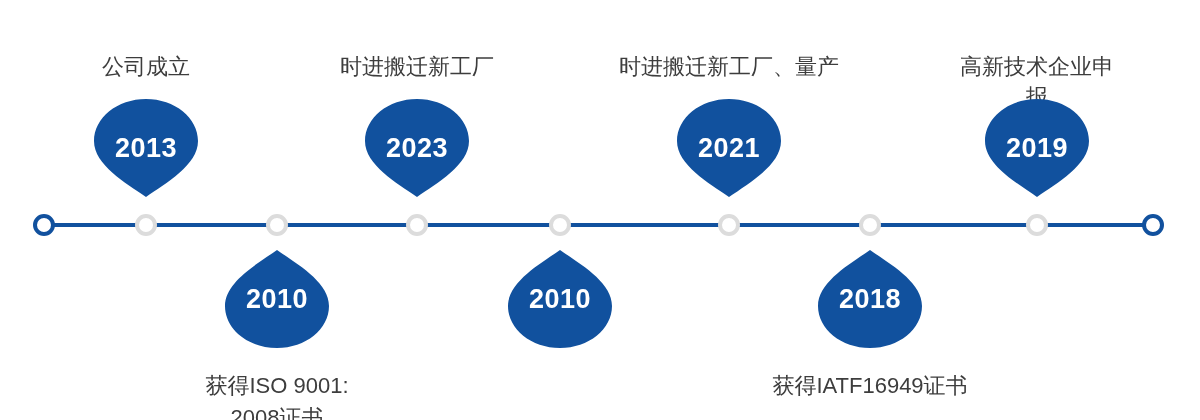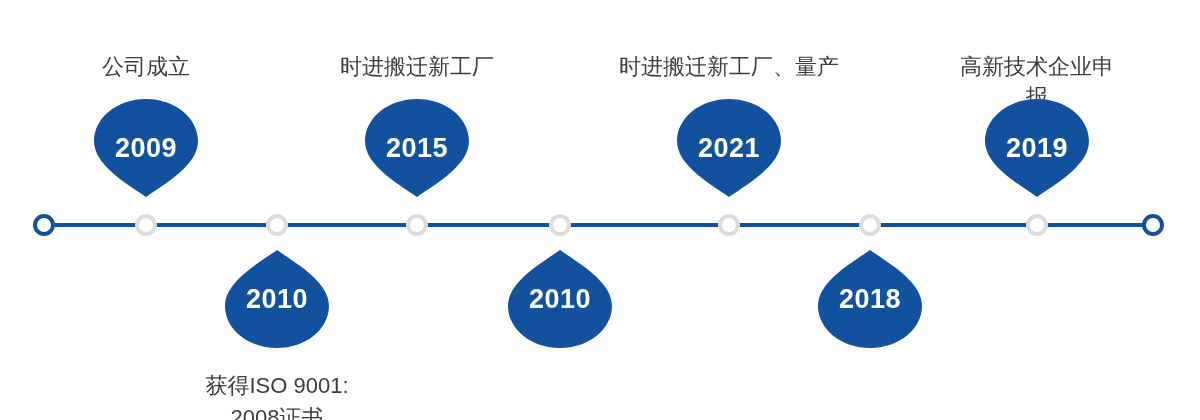--- a/index.html
+++ b/index.html
@@ -94,38 +94,38 @@
   <div class="node" style="left:560px"></div>
   <div class="node" style="left:729px"></div>
   <div class="node" style="left:870px"></div>
   <div class="node" style="left:1037px"></div>
 
   <div class="evt-label top-label" style="left:146px">公司成立</div>
   <div class="balloon top" style="left:146px">
     <svg viewBox="0 0 104 98" aria-hidden="true">
       <path d="M52,98 C32,84 0,66 0,42 C0,18.8 23.3,0 52,0 C80.7,0 104,18.8 104,42 C104,66 72,84 52,98 Z" fill="#11519E"></path>
     </svg>
-    <span class="year">2009</span>
+    <span class="year">2013</span>
   </div>
 
   <div class="balloon bottom" style="left:277px">
     <svg viewBox="0 0 104 98" aria-hidden="true">
       <path d="M52,0 C32,14 0,32 0,56 C0,79.2 23.3,98 52,98 C80.7,98 104,79.2 104,56 C104,32 72,14 52,0 Z" fill="#11519E"></path>
     </svg>
     <span class="year">2010</span>
   </div>
   <div class="evt-label bottom-label" style="left:277px">获得ISO 9001:
 2008证书</div>
 
   <div class="evt-label top-label" style="left:417px">时进搬迁新工厂</div>
   <div class="balloon top" style="left:417px">
     <svg viewBox="0 0 104 98" aria-hidden="true">
       <path d="M52,98 C32,84 0,66 0,42 C0,18.8 23.3,0 52,0 C80.7,0 104,18.8 104,42 C104,66 72,84 52,98 Z" fill="#11519E"></path>
     </svg>
-    <span class="year">2015</span>
+    <span class="year">2023</span>
   </div>
 
   <div class="balloon bottom" style="left:560px">
     <svg viewBox="0 0 104 98" aria-hidden="true">
       <path d="M52,0 C32,14 0,32 0,56 C0,79.2 23.3,98 52,98 C80.7,98 104,79.2 104,56 C104,32 72,14 52,0 Z" fill="#11519E"></path>
     </svg>
     <span class="year">2010</span>
   </div>
 
   <div class="evt-label top-label" style="left:729px">时进搬迁新工厂、量产</div>
@@ -135,20 +135,21 @@
     </svg>
     <span class="year">2021</span>
   </div>
 
   <div class="balloon bottom" style="left:870px">
     <svg viewBox="0 0 104 98" aria-hidden="true">
       <path d="M52,0 C32,14 0,32 0,56 C0,79.2 23.3,98 52,98 C80.7,98 104,79.2 104,56 C104,32 72,14 52,0 Z" fill="#11519E"></path>
     </svg>
     <span class="year">2018</span>
   </div>
+  <div class="evt-label bottom-label" style="left:870px">获得IATF16949证书</div>
 
   <div class="evt-label top-label" style="left:1037px">高新技术企业申报</div>
   <div class="balloon top" style="left:1037px">
     <svg viewBox="0 0 104 98" aria-hidden="true">
       <path d="M52,98 C32,84 0,66 0,42 C0,18.8 23.3,0 52,0 C80.7,0 104,18.8 104,42 C104,66 72,84 52,98 Z" fill="#11519E"></path>
     </svg>
     <span class="year">2019</span>
   </div>
 
 </div>

